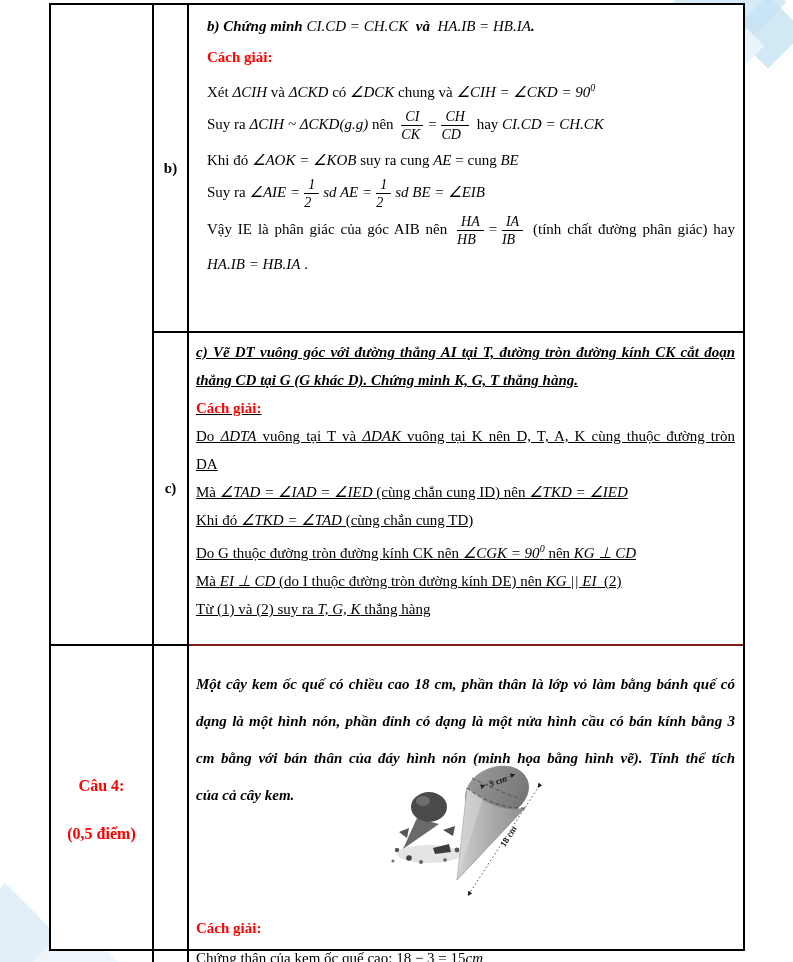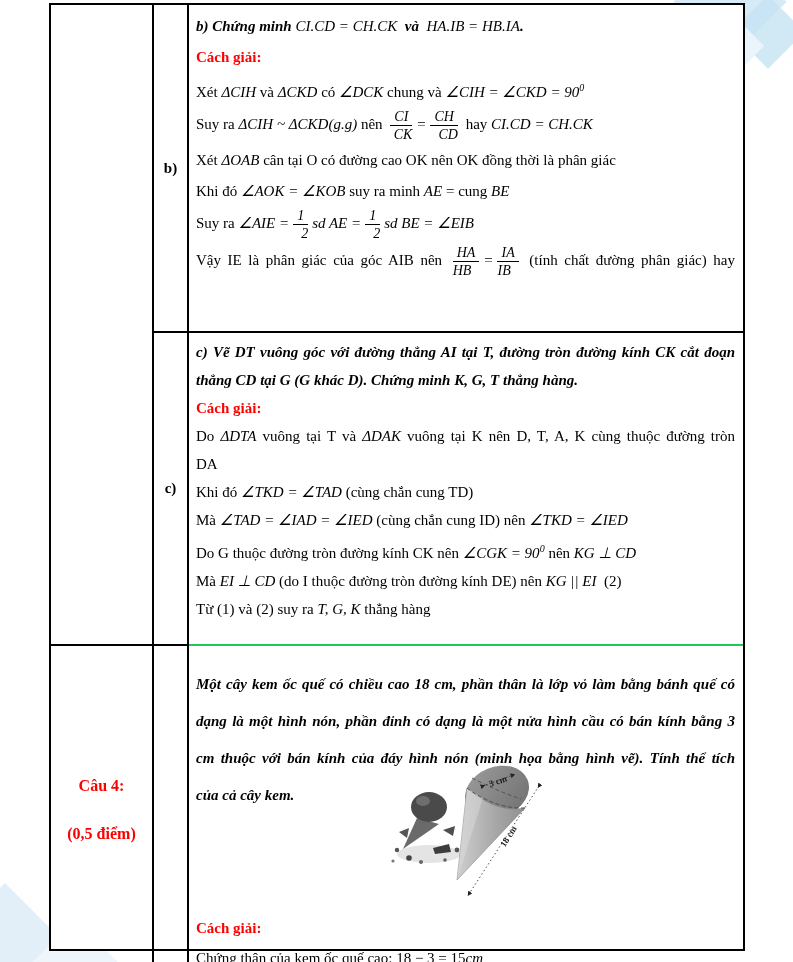--- a/index.html
+++ b/index.html
@@ -27,42 +27,42 @@
     border:2px solid #000;
     background:#fff;
   }
   .cell { font-size:15px; }
   .cellA      { grid-column:1; grid-row:1 / span 2; border-right:2px solid #000; border-bottom:2px solid #000; }
   .cell-blab  { grid-column:2; grid-row:1; border-right:2px solid #000; border-bottom:2px solid #000;
                 display:flex; align-items:center; justify-content:center; font-weight:bold; }
   .cell-bcont { grid-column:3; grid-row:1; border-bottom:2px solid #000; padding:7px 8px 0 7px; }
   .cell-clab  { grid-column:2; grid-row:2; border-right:2px solid #000; border-bottom:2px solid #000;
                 display:flex; align-items:center; justify-content:center; font-weight:bold; }
-  .cell-ccont { grid-column:3; grid-row:2; border-bottom:2px solid #22c55e; padding:6px 8px 0 7px; }
+  .cell-ccont { grid-column:3; grid-row:2; border-bottom:2px solid #7f1d1d; padding:6px 8px 0 7px;text-decoration:underline; }
   .cell-q4lab { grid-column:1; grid-row:3; border-right:2px solid #000;
                 display:flex; flex-direction:column; align-items:center; justify-content:center;
                 color:#ff0000; font-weight:bold; font-size:16px; gap:30px; }
   .cell-q4mid { grid-column:2; grid-row:3; border-right:2px solid #000; }
   .cell-q4cont{ grid-column:3; grid-row:3; padding:7px 8px 0 7px; position:relative;margin-top:13px; }
 
   
   .line { display:block; }
-  .row-b .line { line-height:28px; margin-bottom:3px; }
+  .row-b .line { line-height:28px; margin-bottom:3px;margin-left:11px; }
   .row-c .line { line-height:27px; margin-bottom:1px; }
   .stmt .line  { line-height:37px; }
   .sol4 .line  { line-height:28px; margin-bottom:2px; }
   .line.j { text-align:justify; text-align-last:justify; }
 
   .p   { font-style:normal; }
   .m   { font-style:italic; }
   .bi  { font-weight:bold; font-style:italic; }
   .red { color:#ff0000; font-weight:bold; }
   .sup { font-size:10px; vertical-align:super; font-style:italic; }
 
-  .frac { display:inline-block; vertical-align:middle; text-align:right;
+  .frac { display:inline-block; vertical-align:middle; text-align:left;
           font-style:italic; margin:0 4px; font-size:14px; line-height:1.1; }
   .frac .num { display:block; border-bottom:1px solid #000; padding:0 4px 1px; }
   .frac .den { display:block; padding-top:1px; }
 
   .sol4-rest { margin-top:100px; }
 
   .figure { position:absolute; left:198px; top:103px; width:240px; height:142px; }
 </style>
 </head>
 <body>
@@ -79,53 +79,53 @@
 
     <div class="cell cellA"></div>
 
     <div class="cell cell-blab">b)</div>
 
     <div class="cell cell-bcont row-b">
         <div class="line"><span class="bi">b) Chứng minh </span><span class="m">CI.CD = CH.CK</span><span class="bi">&nbsp; và &nbsp;</span><span class="m">HA.IB = HB.IA</span><span class="bi">.</span></div>
         <div class="line"><span class="red">Cách giải:</span></div>
         <div class="line"><span class="p">Xét </span><span class="m">ΔCIH</span><span class="p">  và </span><span class="m">ΔCKD</span><span class="p"> có </span><span class="m">∠DCK</span><span class="p">  chung và </span><span class="m">∠CIH = ∠CKD = 90</span><span class="sup">0</span></div>
         <div class="line"><span class="p">Suy ra </span><span class="m">ΔCIH ~ ΔCKD(g.g)</span><span class="p"> nên </span><span class="frac"><span class="num">CI</span><span class="den">CK</span></span><span class="m">=</span><span class="frac"><span class="num">CH</span><span class="den">CD</span></span><span class="p"> hay </span><span class="m">CI.CD = CH.CK</span></div>
-        <div class="line"><span class="p">Xét </span><span class="m">ΔOAB</span><span class="p">  cân tại O có đường cao OK nên OK đồng thời là phân giác</span></div>
-        <div class="line"><span class="p">Khi đó </span><span class="m">∠AOK = ∠KOB</span><span class="p"> suy ra minh </span><span class="m">AE</span><span class="p"> = cung </span><span class="m">BE</span></div>
+        <div class="line"><span class="p">Khi đó </span><span class="m">∠AOK = ∠KOB</span><span class="p"> suy ra cung </span><span class="m">AE</span><span class="p"> = cung </span><span class="m">BE</span></div>
         <div class="line"><span class="p">Suy ra </span><span class="m">∠AIE =</span><span class="frac"><span class="num">1</span><span class="den">2</span></span><span class="m">sd AE =</span><span class="frac"><span class="num">1</span><span class="den">2</span></span><span class="m">sd BE = ∠EIB</span></div>
         <div class="line j"><span class="p">Vậy IE là phân giác của góc AIB nên </span><span class="frac"><span class="num">HA</span><span class="den">HB</span></span><span class="m">=</span><span class="frac"><span class="num">IA</span><span class="den">IB</span></span><span class="p"> (tính chất đường phân giác) hay</span></div>
+        <div class="line"><span class="m">HA.IB = HB.IA</span><span class="p"> .</span></div>
       </div>
 
     <div class="cell cell-clab">c)</div>
 
     <div class="cell cell-ccont row-c">
         <div class="line j"><span class="bi">c) Vẽ DT vuông góc với đường thẳng AI tại T, đường tròn đường kính CK cắt đoạn</span></div>
         <div class="line"><span class="bi">thẳng CD tại G (G khác D). Chứng minh K, G, T thẳng hàng.</span></div>
         <div class="line"><span class="red">Cách giải:</span></div>
         <div class="line j"><span class="p">Do </span><span class="m">ΔDTA</span><span class="p">  vuông tại T và </span><span class="m">ΔDAK</span><span class="p">  vuông tại K nên D, T, A, K cùng thuộc đường tròn</span></div>
         <div class="line"><span class="p">DA</span></div>
+        <div class="line"><span class="p">Mà </span><span class="m">∠TAD = ∠IAD = ∠IED</span><span class="p"> (cùng chắn cung ID) nên </span><span class="m">∠TKD = ∠IED</span></div>
         <div class="line"><span class="p">Khi đó </span><span class="m">∠TKD = ∠TAD</span><span class="p"> (cùng chắn cung TD)</span></div>
-        <div class="line"><span class="p">Mà </span><span class="m">∠TAD = ∠IAD = ∠IED</span><span class="p"> (cùng chắn cung ID) nên </span><span class="m">∠TKD = ∠IED</span></div>
         <div class="line"><span class="p">Do G thuộc đường tròn đường kính CK nên </span><span class="m">∠CGK = 90</span><span class="sup">0</span><span class="p"> nên </span><span class="m">KG ⊥ CD</span></div>
         <div class="line"><span class="p">Mà </span><span class="m">EI ⊥ CD</span><span class="p"> (do I thuộc đường tròn đường kính DE) nên </span><span class="m">KG || EI</span><span class="p">&nbsp;&nbsp;(2)</span></div>
         <div class="line"><span class="p">Từ (1) và (2) suy ra </span><span class="m">T, G, K</span><span class="p"> thẳng hàng</span></div>
       </div>
 
     <div class="cell cell-q4lab">
       <span>Câu 4:</span>
       <span>(0,5 điểm)</span>
     </div>
 
     <div class="cell cell-q4mid"></div>
 
     <div class="cell cell-q4cont">
       <div class="stmt">
           <div class="line j"><span class="bi">Một cây kem ốc quế có chiều cao 18 cm, phần thân là lớp vỏ làm bằng bánh quế có</span></div>
           <div class="line j"><span class="bi">dạng là một hình nón, phần đỉnh có dạng là một nửa hình cầu có bán kính bằng 3</span></div>
-          <div class="line j"><span class="bi">cm thuộc với bán kính của đáy hình nón (minh họa bằng hình vẽ). Tính thể tích</span></div>
+          <div class="line j"><span class="bi">cm bằng với bán thân của đáy hình nón (minh họa bằng hình vẽ). Tính thể tích</span></div>
           <div class="line"><span class="bi">của cả cây kem.</span></div>
         </div>
 
       <svg class="figure" viewBox="0 0 240 142">
         <defs>
           <linearGradient id="coneGrad" x1="0" y1="0" x2="1" y2="0">
             <stop offset="0" stop-color="#cfcfcf"></stop>
             <stop offset="0.55" stop-color="#a8a8a8"></stop>
             <stop offset="1" stop-color="#8f8f8f"></stop>
           </linearGradient>

